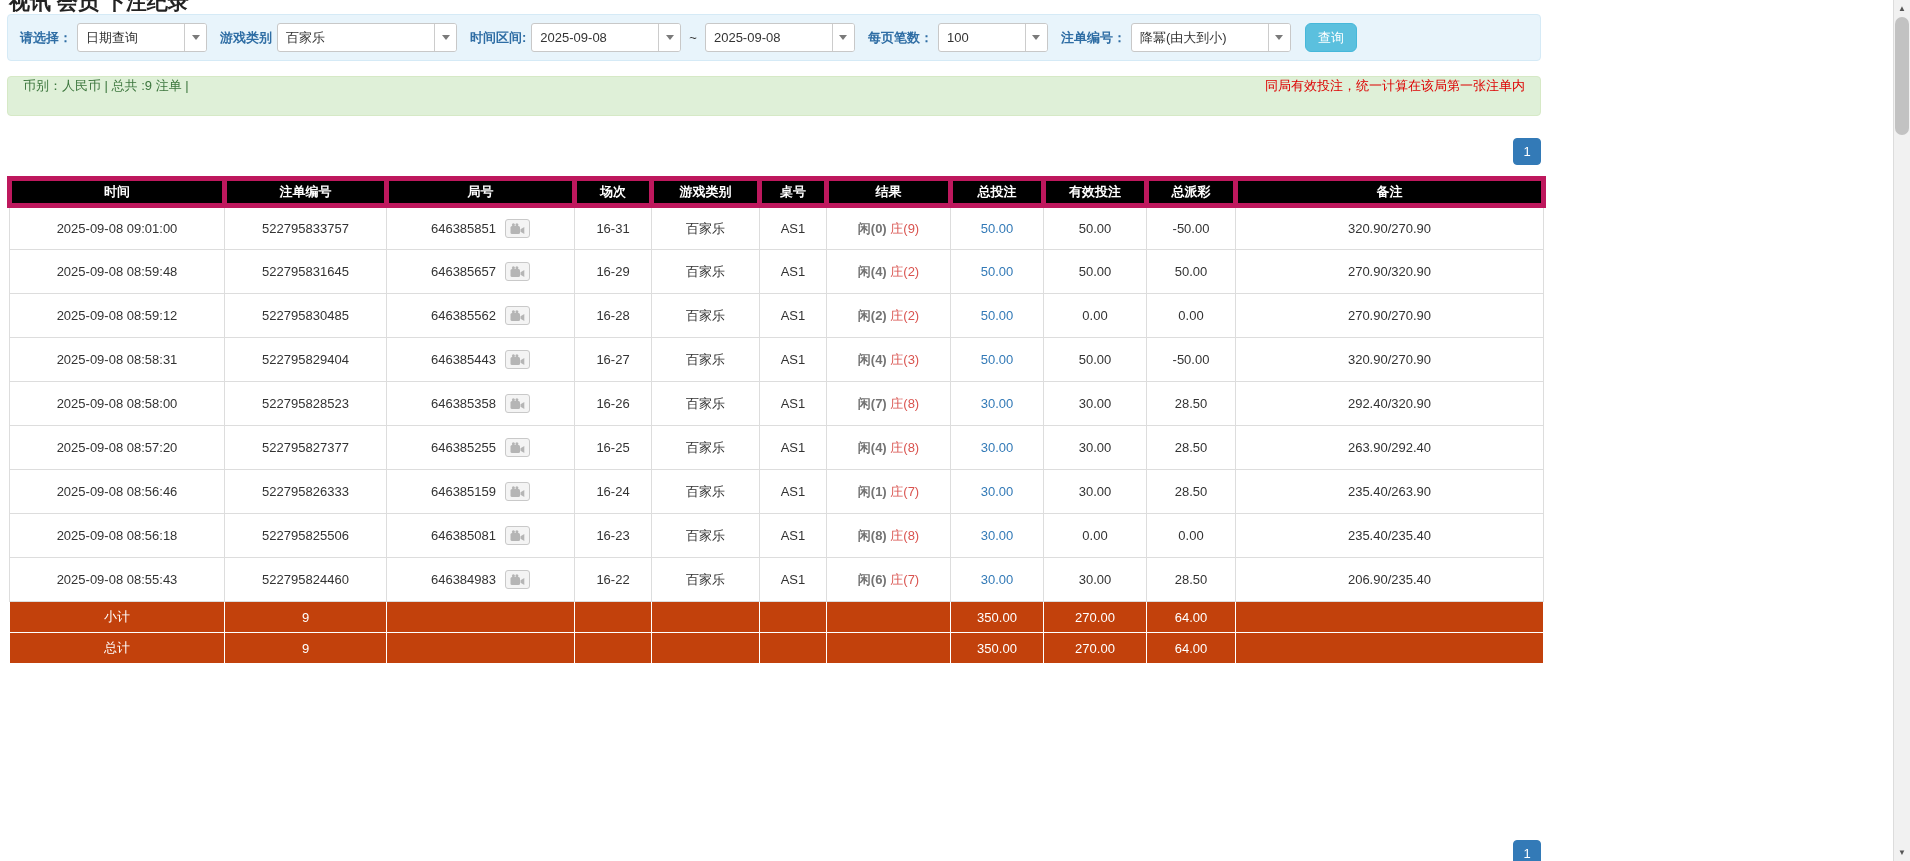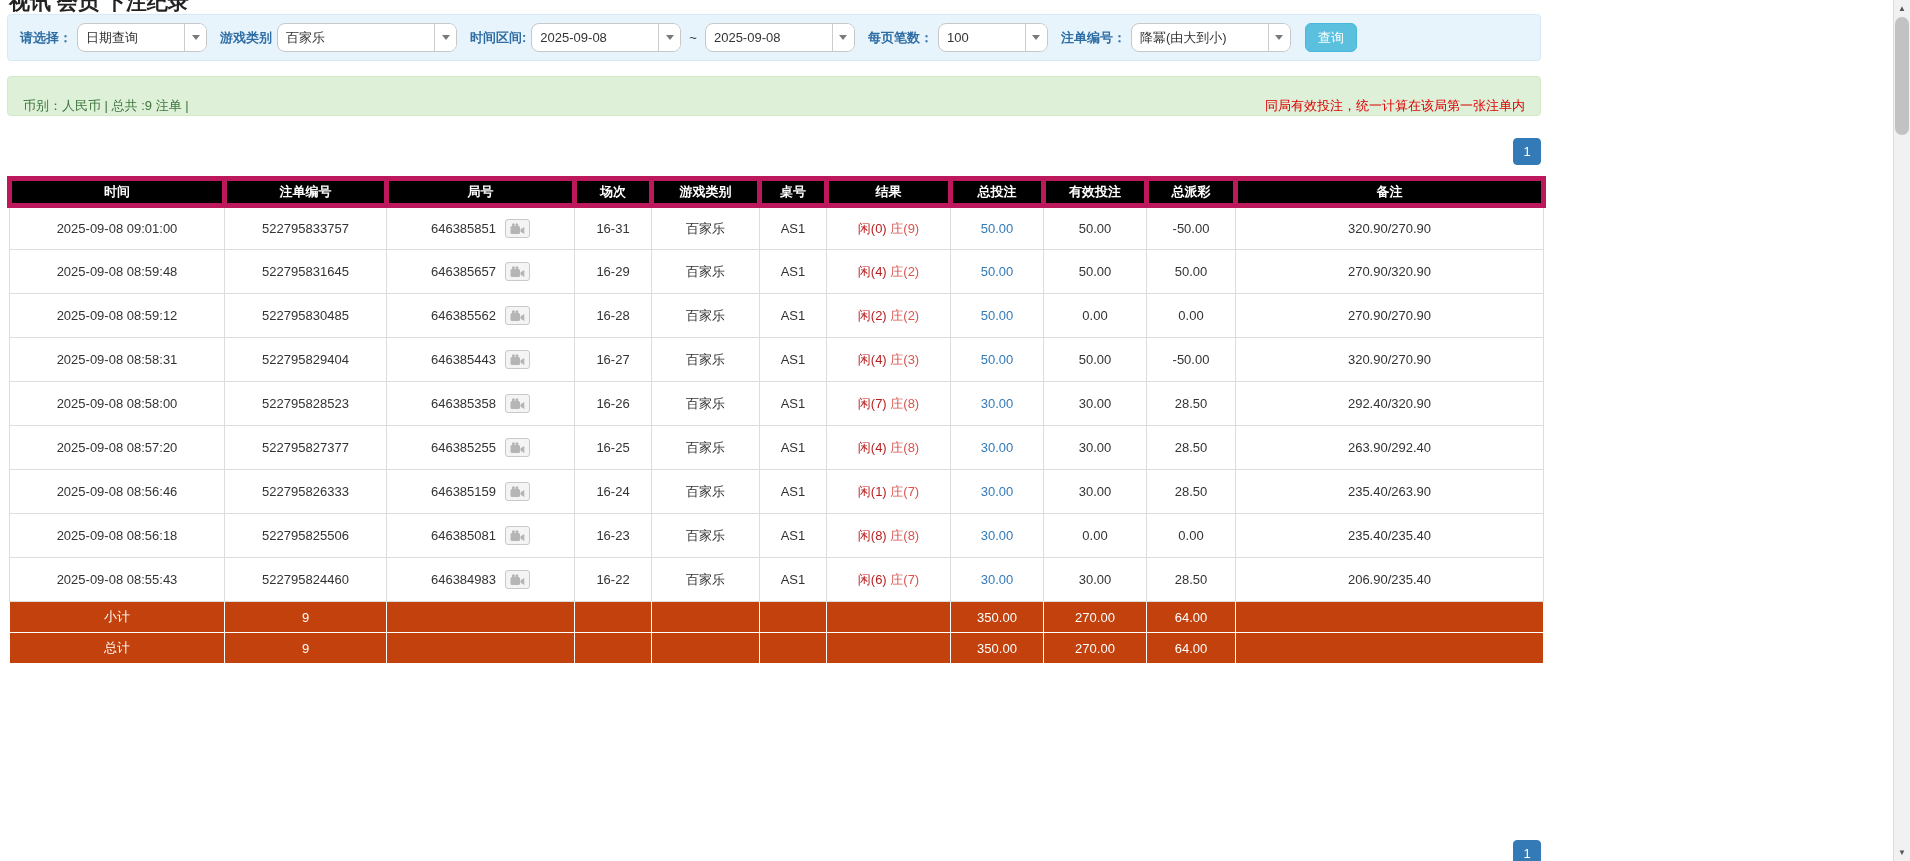--- a/index.html
+++ b/index.html
@@ -16,52 +16,52 @@
 
   
   .filter-bar {
     width:1534px; height:47px; background:#e8f4fb; border:1px solid #d5eaf6;
     border-radius:4px; display:flex; align-items:center; padding:16px 10px;
   }
   .flabel { color:#2e6da4; font-weight:bold; font-size:13px; white-space:nowrap; margin-left:13px; }
   .flabel.first { margin-left:2px; }
   .combo {
     display:flex; align-items:stretch; height:29px; background:#fff; border:1px solid #c8c8c8;
-    border-radius:8px; margin-left:5px; cursor:pointer; overflow:hidden;
+    border-radius:3px; margin-left:5px; cursor:pointer; overflow:hidden;
   }
   .combo-val { flex:1; padding:0 8px; font-size:13px; color:#333; white-space:nowrap; overflow:hidden; display:flex; align-items:center; }
   .combo-btn { width:22px; border-left:1px solid #ccc; display:flex; align-items:center; justify-content:center; background:#fff; }
   .caret-down { width:0; height:0; border-left:4px solid transparent; border-right:4px solid transparent; border-top:5px solid #7a7a7a; }
   .tilde { font-size:13px; color:#333; margin:0 3px 0 8px; }
   .query-btn {
     margin-left:14px; height:29px; padding:0 12px; background:#5bc0de; border:1px solid #46b8da;
     color:#fff; font-size:13px; border-radius:6px; cursor:pointer;
   }
 
   
   .summary-bar {
     margin-top:15px; width:1534px; height:40px; background:#dff0d8; border:1px solid #d6e9c6; border-radius:4px;
-    display:flex; align-items:flex-end; justify-content:space-between; padding:0 15px; font-size:13px; color:#3c763d;
+    display:flex; align-items:flex-start; justify-content:space-between; padding:0 15px; font-size:13px; color:#3c763d;
   }
   .summary-note { color:#dd0000; }
 
   
   .pager { width:1534px; display:flex; justify-content:flex-end; }
   .pager.top { margin-top:22px; }
   .pager.bottom { margin-top:176px; }
   .page-btn {
     min-width:28px; height:27px; background:#337ab7; border:1px solid #337ab7; color:#fff;
     font-size:13px; border-radius:4px; cursor:pointer; padding:0 9px;
   }
 
   
   .bet-table { margin-top:11px; width:1534px; border-collapse:collapse; table-layout:fixed; font-size:13px; }
   .bet-table th { background:#000; color:#fff; height:27px; font-weight:bold; border:5px solid #be185d; text-align:center; }
   .bet-table td { border:1px solid #ddd; height:44px; text-align:center; color:#333; background:#fff; padding:0 4px; }
-  .player { color:#b91c1c; }
+  .player { color:#737373;font-weight:bold; }
   .banker { color:#d9534f; }
   .bet-link { color:#337ab7; cursor:pointer; }
   .neg { color:#dd0000; }
   .round-number { vertical-align:middle; }
   .video-icon {
     display:inline-flex; align-items:center; justify-content:center; width:25px; height:19px;
     border:1px solid #c9c9c9; border-radius:3px; background:#f4f4f4; margin-left:9px; vertical-align:middle; cursor:pointer;
   }
   .footer-row td { background:#c2410c; color:#fff; height:31px; border:1px solid #fff; }
 

